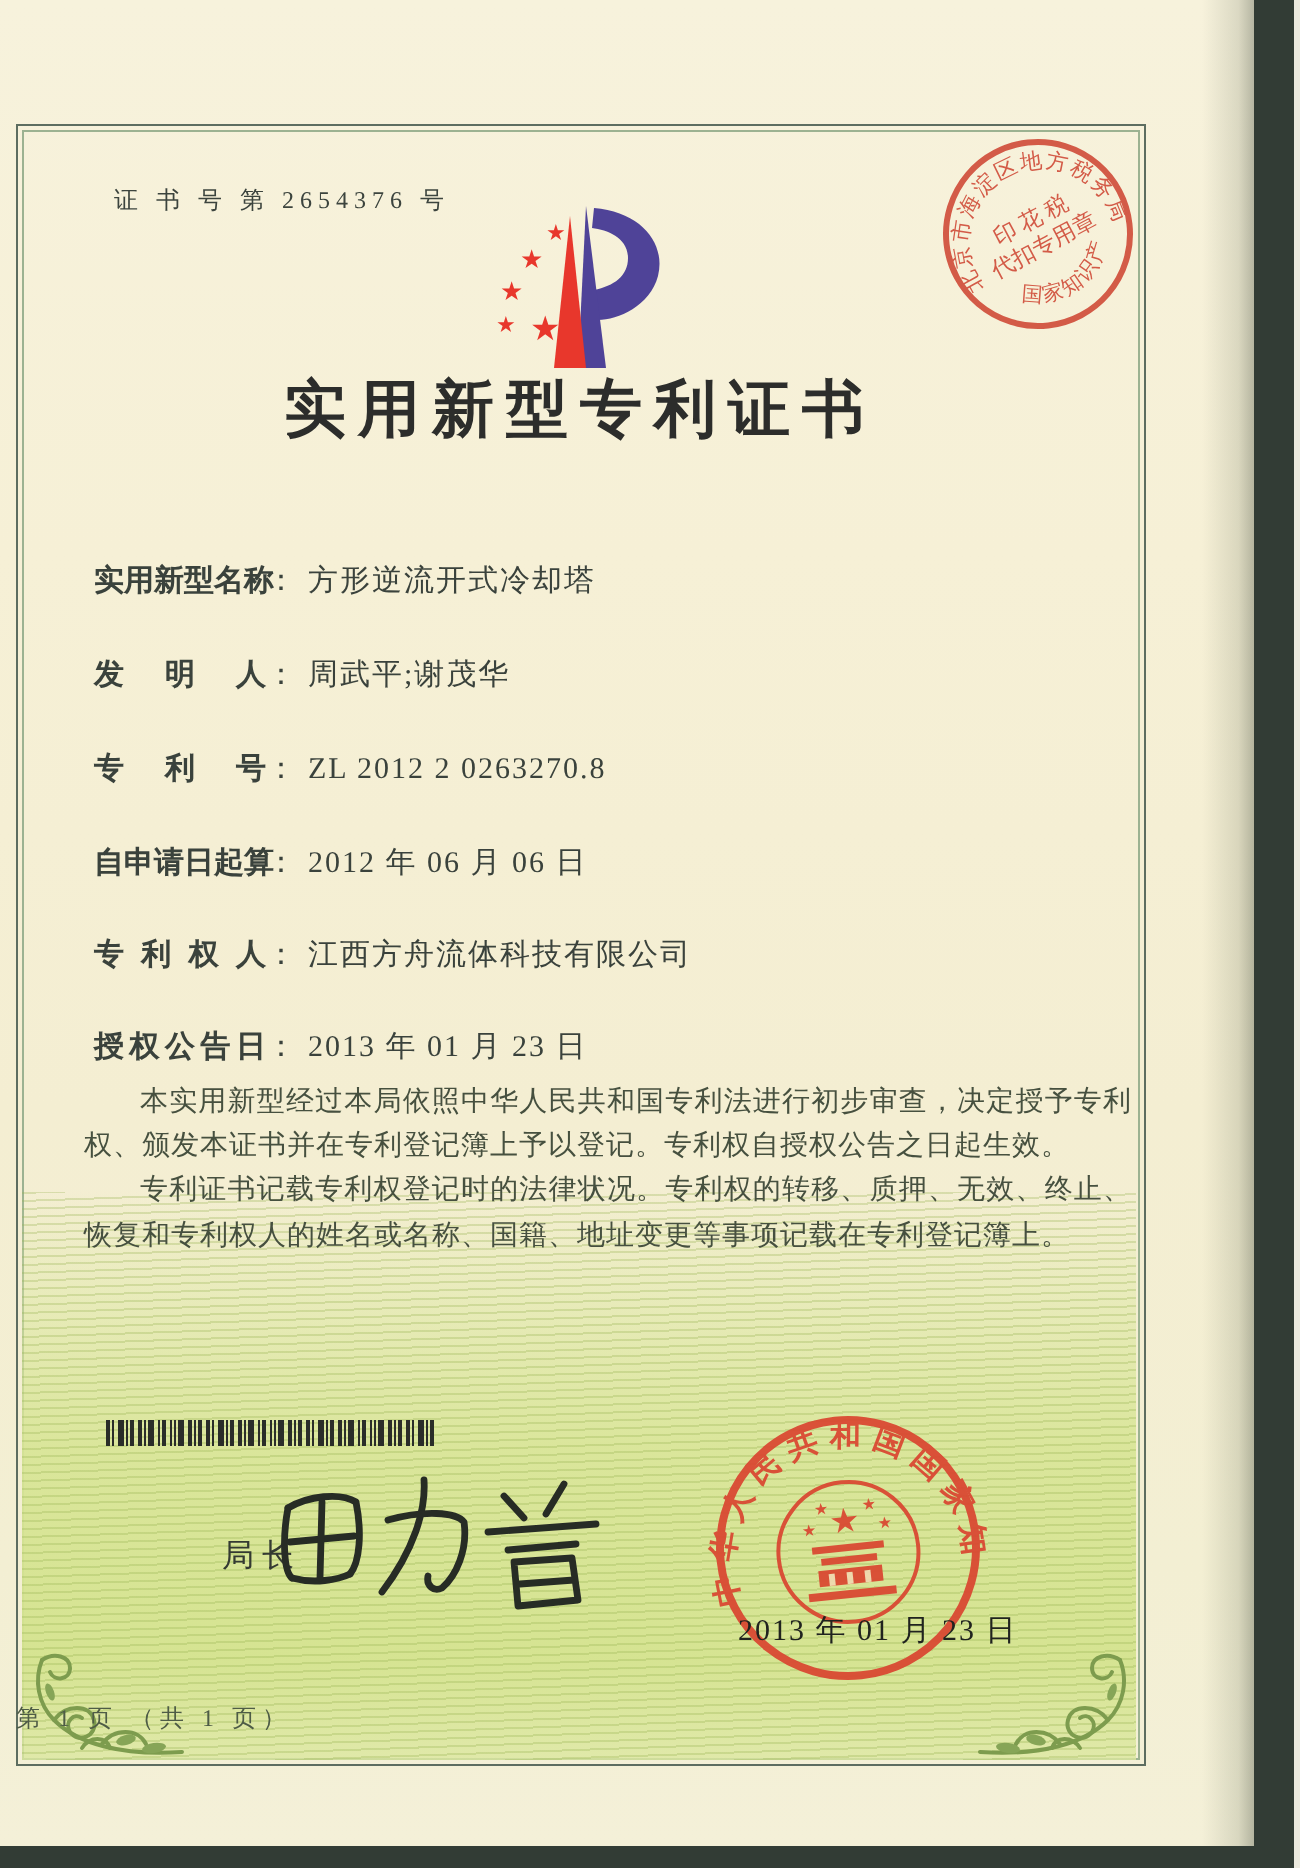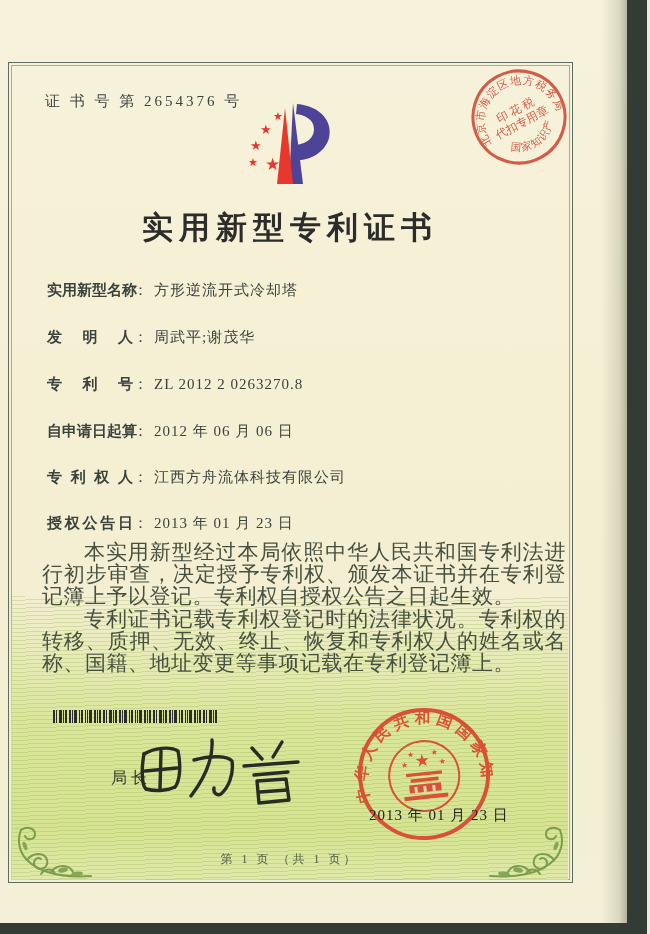--- a/index.html
+++ b/index.html
@@ -28,52 +28,52 @@
   .guilloche{
     position:absolute;left:11px;top:596px;width:557px;height:284px;
     background:
       repeating-linear-gradient(178deg, rgba(150,178,80,.30) 0px, rgba(150,178,80,.30) 1px, rgba(0,0,0,0) 1px, rgba(0,0,0,0) 4px),
       linear-gradient(180deg, rgba(219,231,158,0) 0%, rgba(219,231,158,.45) 18%, rgba(216,229,150,.92) 45%, rgba(212,227,142,.95) 82%, rgba(219,231,158,.8) 100%);
   }
   .ornament{position:absolute;width:84px;height:60px;}
   .ornament.left{left:11px;top:822px;}
   .ornament.right{left:486px;top:822px;transform:scaleX(-1);}
   .cert-no{
-    position:absolute;left:45px;top:92px;font-size:15px;color:#3c443e;letter-spacing:3px;
+    position:absolute;left:57px;top:92px;font-size:12px;color:#3c443e;letter-spacing:3px;
   }
   .logo{position:absolute;left:243px;top:98px;width:100px;height:92px;}
   .tax-stamp{
     position:absolute;left:468px;top:66px;width:102px;height:102px;
     transform:rotate(-28deg);opacity:.88;
   }
   .title{
-    position:absolute;left:30px;top:207px;width:520px;text-align:center;
+    position:absolute;left:30px;top:184px;width:520px;text-align:center;
     font-size:31px;font-weight:bold;letter-spacing:6px;color:#2c2d2b;
   }
   .fields{position:absolute;left:47px;top:281px;width:500px;}
   .field-row{position:absolute;left:0;font-size:15px;color:#3a423c;white-space:nowrap;}
   .field-label{display:inline-block;width:86px;text-align:justify;text-align-last:justify;font-weight:bold;}
   .field-colon{display:inline-block;margin-right:6px;}
   .field-value{letter-spacing:1px;}
   .body-text{
     position:absolute;left:42px;top:541px;width:524px;
   }
   .body-text p{
-    margin:0;text-indent:2em;font-size:21px;line-height:22.2px;
+    margin:0;text-indent:2em;font-size:14px;line-height:22.2px;
     text-align:justify;color:#46503f;letter-spacing:.5px;
   }
   .barcode{position:absolute;left:53px;top:710px;width:168px;height:13px;}
   .director-label{position:absolute;left:95px;top:768px;font-size:16px;color:#343a32;letter-spacing:4px;margin-left:16px;}
   .signature{position:absolute;left:128px;top:728px;width:180px;height:80px;}
   .bottom-seal{position:absolute;left:354px;top:704px;width:140px;height:140px;opacity:.92;transform:rotate(-6deg);}
   .seal-date{
     position:absolute;left:369px;top:806px;font-size:15px;color:#20231f;letter-spacing:1px;white-space:nowrap;
   }
   .footer{
-    position:absolute;left:8px;top:851px;width:563px;text-align:center;
+    position:absolute;left:8px;top:851px;width:563px;text-align:left;
     font-size:12px;color:#4e5c46;letter-spacing:3px;
   }
   svg text{font-family:"Liberation Serif","DejaVu Serif",serif;}
 </style>
 </head>
 <body>
 
 <div class="paper">
 
   <div class="frame">

